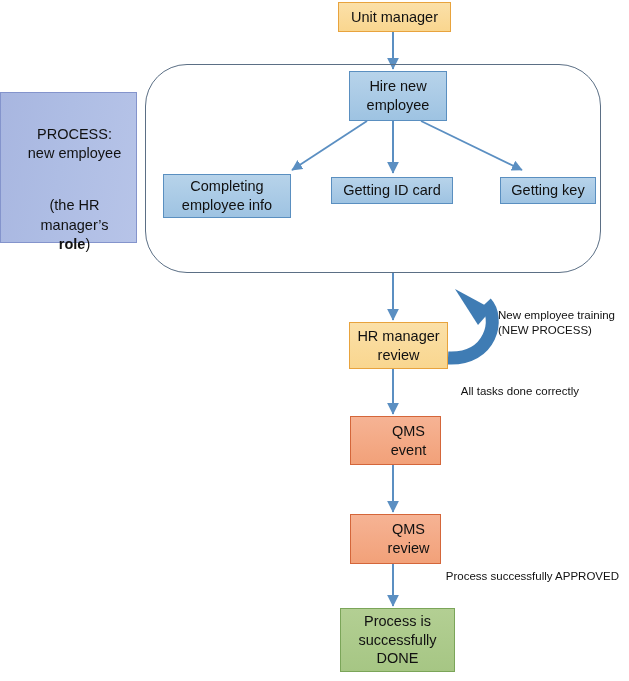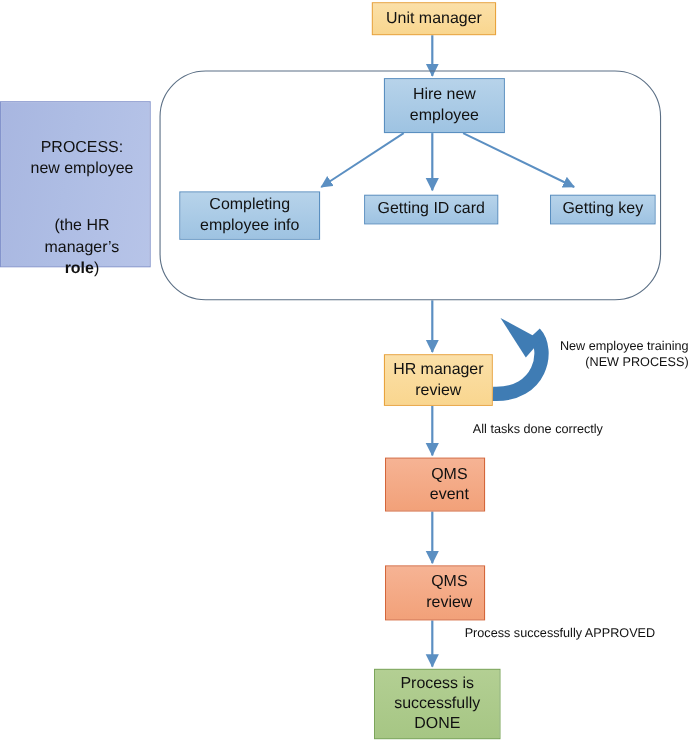--- a/index.html
+++ b/index.html
@@ -69,23 +69,23 @@
     border: 1.3px solid #5b6f85;
     border-radius: 42px;
     background: transparent;
   }
   .caption {
     position: absolute;
     font-size: 11.5px;
     color: #111111;
     line-height: 1.33;
     white-space: pre-line;
-    text-align: center;
+    text-align: right;
   }
-  .caption-center { text-align: right; }
+  .caption-center { text-align: left; }
   svg.edges {
     position: absolute;
     left: 0;
     top: 0;
     width: 629px;
     height: 681px;
     overflow: visible;
     pointer-events: none;
   }
   .bold { font-weight: bold; }
@@ -126,21 +126,21 @@
 
   <div class="container-round" style="left:145px; top:64px; width:456px; height:209px;"></div>
 
   <div class="node node-purple" style="left:0px; top:92px; width:137px; height:151px;">
     <p>PROCESS: new employee</p>
     <p><span>(the HR manager’s </span><span class="bold">role</span><span>)</span></p>
   </div>
 
   <div class="node node-yellow" style="left:338px; top:2px; width:113px; height:30px;">Unit manager</div>
 
-  <div class="node node-blue" style="left:349px; top:71px; width:110px; height:50px;">Hire new employee</div>
+  <div class="node node-blue" style="left:349px; top:71px; width:98px; height:50px;">Hire new employee</div>
 
   <div class="node node-blue" style="left:163px; top:174px; width:128px; height:44px;">Completing employee info</div>
 
   <div class="node node-blue" style="left:331px; top:177px; width:122px; height:27px;">Getting ID card</div>
 
   <div class="node node-blue" style="left:500px; top:177px; width:96px; height:27px;">Getting key</div>
 
   <div class="node node-yellow" style="left:349px; top:322px; width:99px; height:47px;">HR manager review</div>
 
   <div class="node node-orange" style="left:350px; top:416px; width:91px; height:49px;">QMS event</div>

